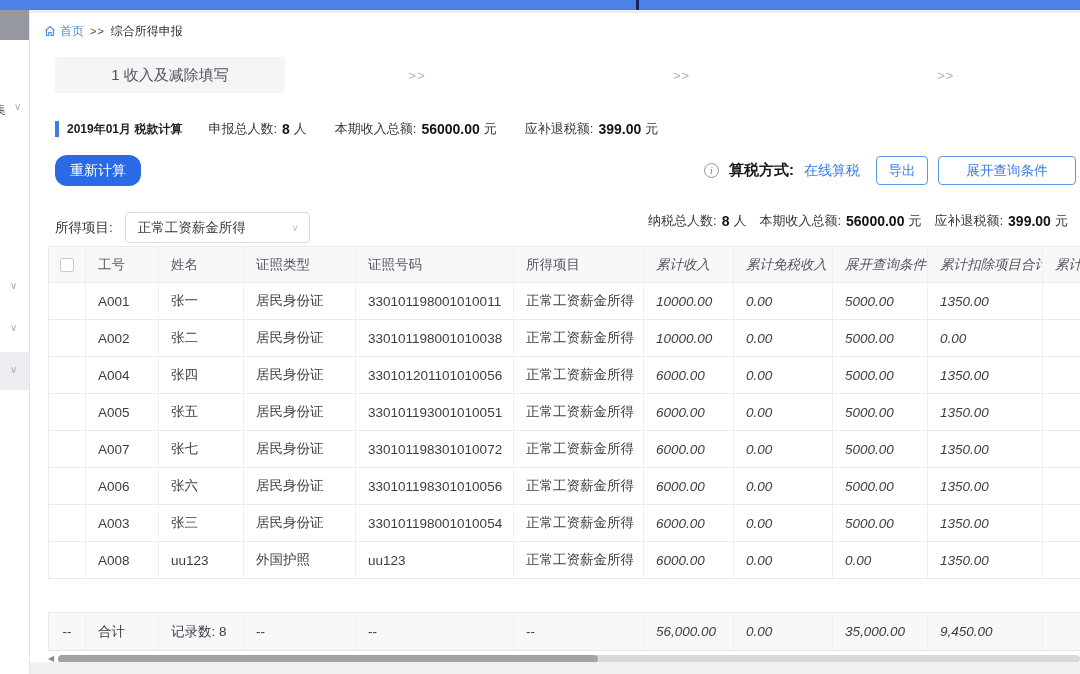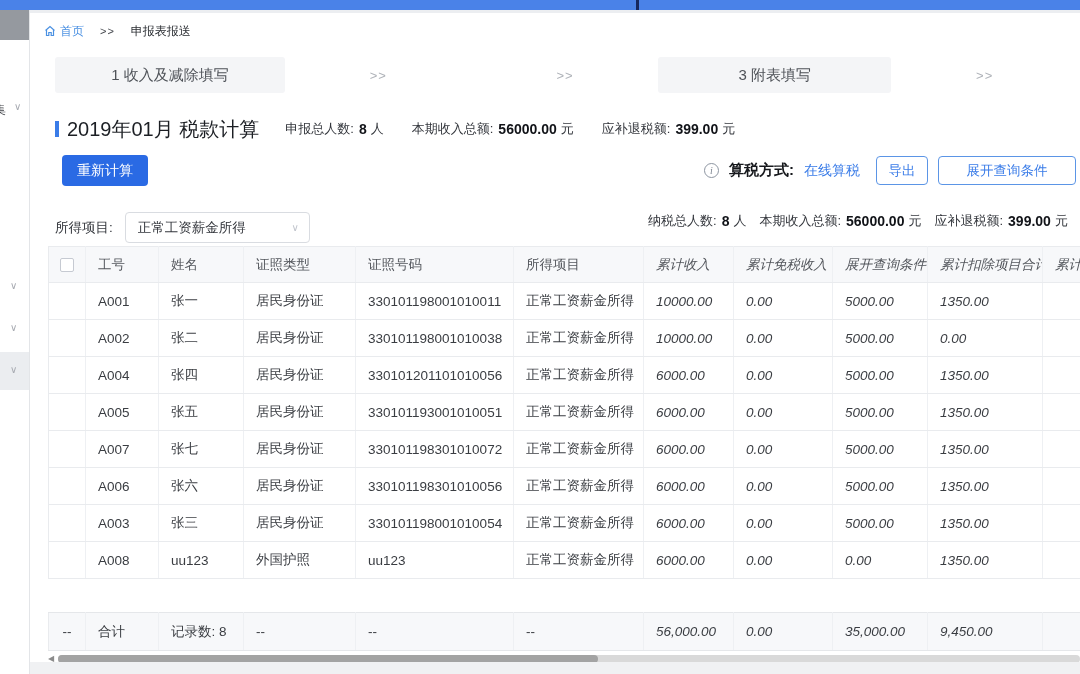--- a/index.html
+++ b/index.html
@@ -16,42 +16,42 @@
   
   .sidebar { position:absolute; left:0; top:10px; width:30px; height:664px; background:#fff; border-right:1px solid #e3e5e8; }
   .sidebar .top-block { position:absolute; left:0; top:0; width:29px; height:30px; background:#95999f; }
   .side-item { position:absolute; left:0; width:29px; height:24px; font-size:13px; color:#3a3d42; overflow:hidden; white-space:nowrap; }
   .side-item .cut-char { position:absolute; left:-7px; top:3px; }
   .side-chevron { position:absolute; left:10px; width:14px; color:#a8abb2; font-size:10px; }
   .side-highlight { position:absolute; left:0; top:342px; width:29px; height:38px; background:#ebedf0; }
   
   .panel { position:absolute; left:30px; top:10px; width:1050px; height:652px; background:#fff; overflow:hidden; border-top:3px solid #eceef1; }
   
-  .breadcrumb { position:absolute; left:14px; top:8px; height:20px; display:flex; align-items:center; gap:16px; font-size:12px; }
+  .breadcrumb { position:absolute; left:14px; top:8px; height:20px; display:flex; align-items:center; gap:6px; font-size:12px; }
   .breadcrumb .home { color:#4a90e2; display:flex; align-items:center; gap:4px; cursor:pointer; }
   .breadcrumb .sep { color:#45484e; font-size:11px; letter-spacing:1px; }
   .breadcrumb .cur { color:#2b2e33; }
   
   .steps { position:absolute; left:25px; right:2px; top:44px; height:36px; display:flex; align-items:center; }
   .step { flex:0 0 auto; height:36px; line-height:36px; text-align:center; background:#f4f5f7; color:#4e5258; font-size:15px; border-radius:3px; cursor:pointer; }
   .step.active { background:#3f7ce8; color:#fff; }
   .step-sep { flex:1 1 auto; text-align:center; color:#aeb2b8; font-size:13px; letter-spacing:1px; }
   .w1{width:230px}.w2{width:238px}.w3{width:233px}.w4{width:230px}
   
   .summary-row { position:absolute; left:25px; top:103px; height:26px; display:flex; align-items:center; }
   .title-bar { width:4px; height:16px; background:#3a7ce8; margin-right:8px; }
-  .page-title { font-size:20px; font-weight:normal; color:#1c1f24; margin-right:26px; white-space:nowrap; }
+  .page-title { font-size:12px; font-weight:bold; color:#1c1f24; margin-right:26px; white-space:nowrap; }
   .stats { display:flex; align-items:center; white-space:nowrap; }
   .stat { display:flex; align-items:center; font-size:13px; color:#33363c; }
   .stat .stat-label { margin-right:5px; }
   .stat .stat-value { font-weight:bold; color:#111318; font-size:14px; margin-right:4px; }
   .stat .stat-unit { color:#33363c; }
   .summary-row .stat { margin-right:28px; }
   
-  .btn-primary { position:absolute; left:25px; top:142px; width:86px; height:31px; background:#2a6ae4; color:#fff; font-size:14px; border:none; border-radius:4px; cursor:pointer;margin-left:7px; }
+  .btn-primary { position:absolute; left:25px; top:142px; width:86px; height:31px; background:#2a6ae4; color:#fff; font-size:14px; border:none; border-radius:12px; cursor:pointer; }
   .actions-right { position:absolute; right:4px; top:142px; height:31px; display:flex; align-items:center; gap:10px; white-space:nowrap; }
   .info-icon { display:inline-flex; align-items:center; justify-content:center; width:15px; height:15px; border:1px solid #8d95a1; border-radius:50%; color:#7d8591; font-size:10px; font-style:italic; font-family:"Liberation Serif",serif; }
   .tax-mode-label { font-size:15px; font-weight:bold; color:#16181c; }
   .tax-mode-value { font-size:14px; color:#3a7ce8; margin-right:6px; }
   .btn-outline { height:29px; background:#fff; border:1px solid #5b95e6; border-radius:4px; color:#3a7ce8; font-size:13.5px; cursor:pointer; }
   .btn-export { width:52px; }
   .btn-expand { width:138px; }
   
   .filter-row { position:absolute; left:25px; top:192px; height:45px; display:flex; align-items:center; }
   .filter-label { font-size:13.5px; color:#33363c; margin-right:12px; }
@@ -99,28 +99,27 @@
 <div class="panel">
 
   <div class="breadcrumb">
     <span class="home">
       <svg width="12" height="12" viewBox="0 0 12 12" fill="none" stroke="#4a90e2" stroke-width="1.2">
           <path d="M1.5 5.5 L6 1.5 L10.5 5.5 M2.5 5 V10.5 H4.8 V7.5 H7.2 V10.5 H9.5 V5"></path>
         </svg>
       <span>首页</span>
     </span>
     <span class="sep">&gt;&gt;</span>
-    <span class="cur">申报表报送</span>
+    <span class="cur">综合所得申报</span>
   </div>
 
   <div class="steps">
       <div class="step w1">1 收入及减除填写</div>
       <span class="step-sep">&gt;&gt;</span>
       <span class="step-sep">&gt;&gt;</span>
-      <div class="step w3">3 附表填写</div>
       <span class="step-sep">&gt;&gt;</span>
     </div>
 
   <div class="summary-row">
     <span class="title-bar"></span>
     <span class="page-title">2019年01月 税款计算</span>
     <span class="stats">
         <span class="stat">
           <span class="stat-label">申报总人数:</span>
           <span class="stat-value">8</span>

